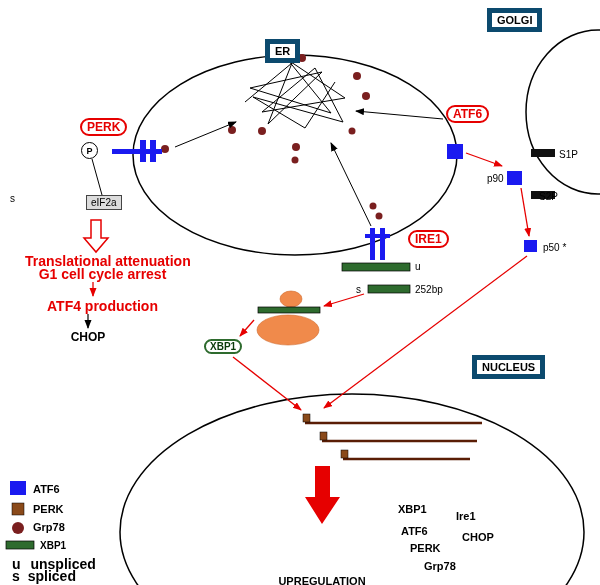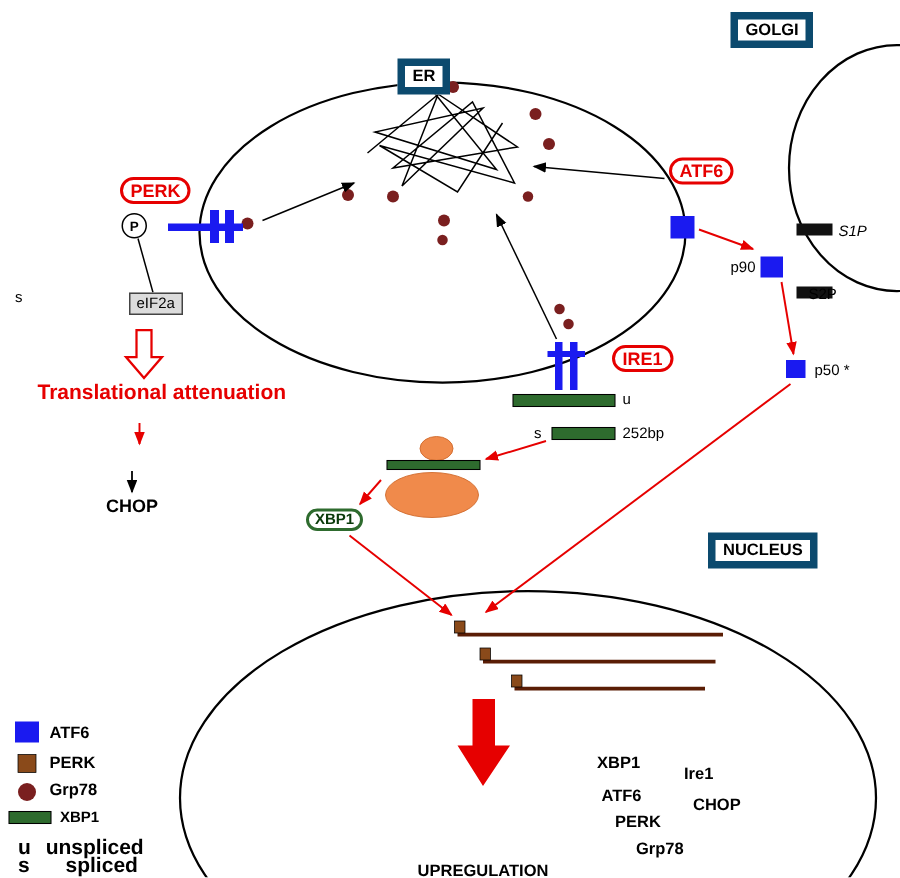--- a/index.html
+++ b/index.html
@@ -124,25 +124,27 @@
   <div class="lbl box" style="left:265px;top:39px;">ER</div>
   <div class="lbl box" style="left:472px;top:355px;">NUCLEUS</div>
 
   <div class="lbl rbox" style="left:80px;top:118px;">PERK</div>
   <div class="lbl rbox" style="left:446px;top:105px;">ATF6</div>
   <div class="lbl rbox" style="left:408px;top:230px;">IRE1</div>
 
   <div class="pcircle" style="left:81px;top:142px;">P</div>
   <div class="lbl graybox" style="left:86px;top:195px;">eIF2a</div>
   <div class="lbl redtxt center" style="left:25px;top:253px;width:155px;">Translational attenuation</div>
+  <div class="lbl redtxt center" style="left:25px;top:266px;width:155px;">G1 cell cycle arrest</div>
+  <div class="lbl redtxt center" style="left:25px;top:298px;width:155px;">ATF4 production</div>
   <div class="lbl bold center" style="left:33px;top:330px;width:110px;font-size:12px;">CHOP</div>
   <div class="lbl small" style="left:10px;top:193px;">s</div>
 
   <div class="lbl small" style="left:487px;top:173px;">p90</div>
-  <div class="lbl small" style="left:559px;top:149px;font-style:italic;">S1P</div>
+  <div class="lbl small" style="left:559px;top:149px;">S1P</div>
   <div class="lbl small" style="left:539px;top:191px;">S2P</div>
   <div class="lbl small" style="left:543px;top:242px;">p50 *</div>
 
   <div class="lbl small" style="left:415px;top:261px;">u</div>
   <div class="lbl small" style="left:356px;top:284px;">s</div>
   <div class="lbl small" style="left:415px;top:284px;">252bp</div>
   <div class="lbl gbox" style="left:204px;top:339px;">XBP1</div>
 
   <div class="lbl bold center" style="left:252px;top:540px;width:140px;font-size:11px;margin-top:35px;">UPREGULATION</div>
 
@@ -156,16 +158,16 @@
   <div class="legtxt" style="left:33px;top:483px;">ATF6</div>
   <div class="legtxt" style="left:33px;top:503px;">PERK</div>
   <div class="legtxt" style="left:33px;top:521px;">Grp78</div>
   <div class="legtxt" style="left:40px;top:540px;font-size:10px;">XBP1</div>
   <div class="lbl tiny" style="left:12px;top:556px;">
     <span>u</span>
     <span style="margin-left:6px;">unspliced</span>
   </div>
   <div class="lbl tiny" style="left:12px;top:568px;">
     <span>s</span>
-    <span style="margin-left:20px;">spliced</span>
+    <span style="margin-left:4px;">spliced</span>
   </div>
 
 </div>
 
 </body></html>

